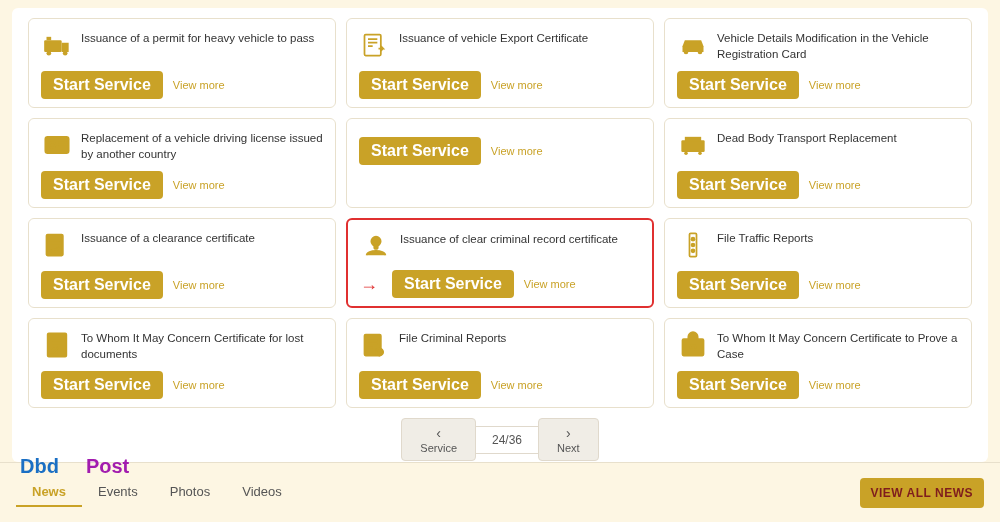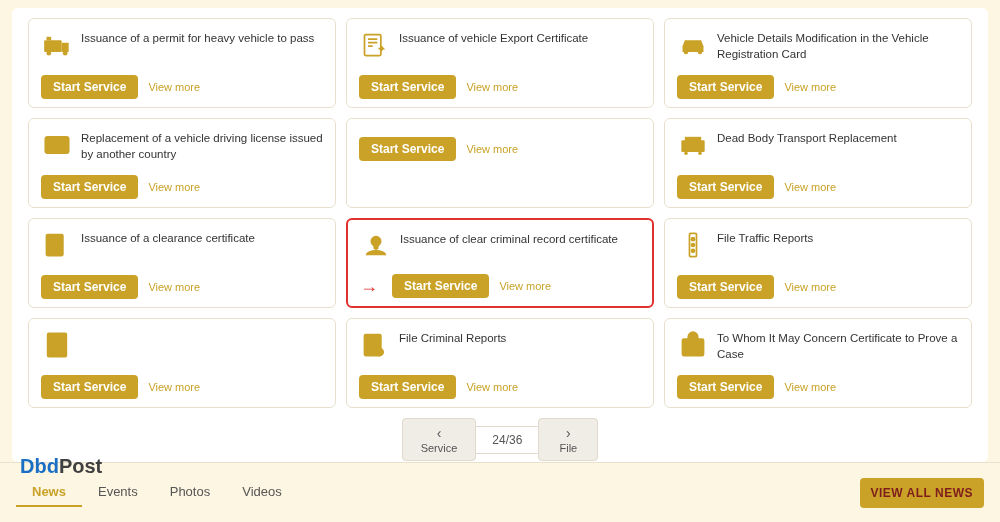--- a/index.html
+++ b/index.html
@@ -81,21 +81,21 @@
     .service-card.highlighted .service-card-actions {
       position: relative;
     }
 
     .btn-start {
       background: #c9a227;
       color: #fff;
       border: none;
       border-radius: 4px;
       padding: 5px 12px;
-      font-size: 12px;
+      font-size: 16px;
       font-weight: bold;
       cursor: pointer;
     }
 
     .btn-view-more {
       color: #c9a227;
       font-size: 11px;
       background: none;
       border: none;
       cursor: pointer;
@@ -343,20 +343,21 @@
         <div class="service-card-top">
           <div class="service-icon">
             <svg viewBox="0 0 24 24" fill="none" stroke="#c9a227" stroke-width="1.5">
               <rect x="4" y="2" width="16" height="20" rx="1"></rect>
               <line x1="8" y1="8" x2="16" y2="8"></line>
               <line x1="8" y1="12" x2="16" y2="12"></line>
               <circle cx="10" cy="17" r="2"></circle>
               <line x1="7" y1="20" x2="13" y2="14" stroke="#c9a227" stroke-width="1.2"></line>
             </svg>
           </div>
+          <span class="service-title">To Whom It May Concern Certificate for lost documents</span>
         </div>
         <div class="service-card-actions">
           <button class="btn-start">Start Service</button>
           <a class="btn-view-more" href="#">View more</a>
         </div>
       </div>
       <div class="service-card">
         <div class="service-card-top">
           <div class="service-icon">
             <svg viewBox="0 0 24 24" fill="none" stroke="#c9a227" stroke-width="1.5">
@@ -394,31 +395,31 @@
     </div>
 
   <div class="pagination">
     <button class="pagination-btn">
       <span class="arrow">‹</span>
       <span class="label">Service</span>
     </button>
     <span class="pagination-count">24/36</span>
     <button class="pagination-btn">
       <span class="arrow">›</span>
-      <span class="label">File</span>
+      <span class="label">Next</span>
     </button>
   </div>
 </div>
 
 <div class="footer-bar">
   <div id="footer-tabs" style="display:flex;align-items:center;">
       <span class="footer-tab active">News</span>
       <span class="footer-tab">Events</span>
       <span class="footer-tab">Photos</span>
       <span class="footer-tab">Videos</span>
     </div>
   <div class="footer-spacer"></div>
   <button class="btn-view-all-news">VIEW ALL NEWS</button>
 </div>
 
 <div style="position:fixed;bottom:46px;left:12px;font-size:20px;font-weight:bold;line-height:1;">
-  <span style="color:#1a6fc4;padding-left:8px;">Dbd</span><span style="color:#404040;">Post</span>
+  <span style="color:#1a6fc4;padding-left:8px;">Dbd</span><span style="color:#a21caf;margin-left:27px;">Post</span>
 </div>
 
 </body></html>

